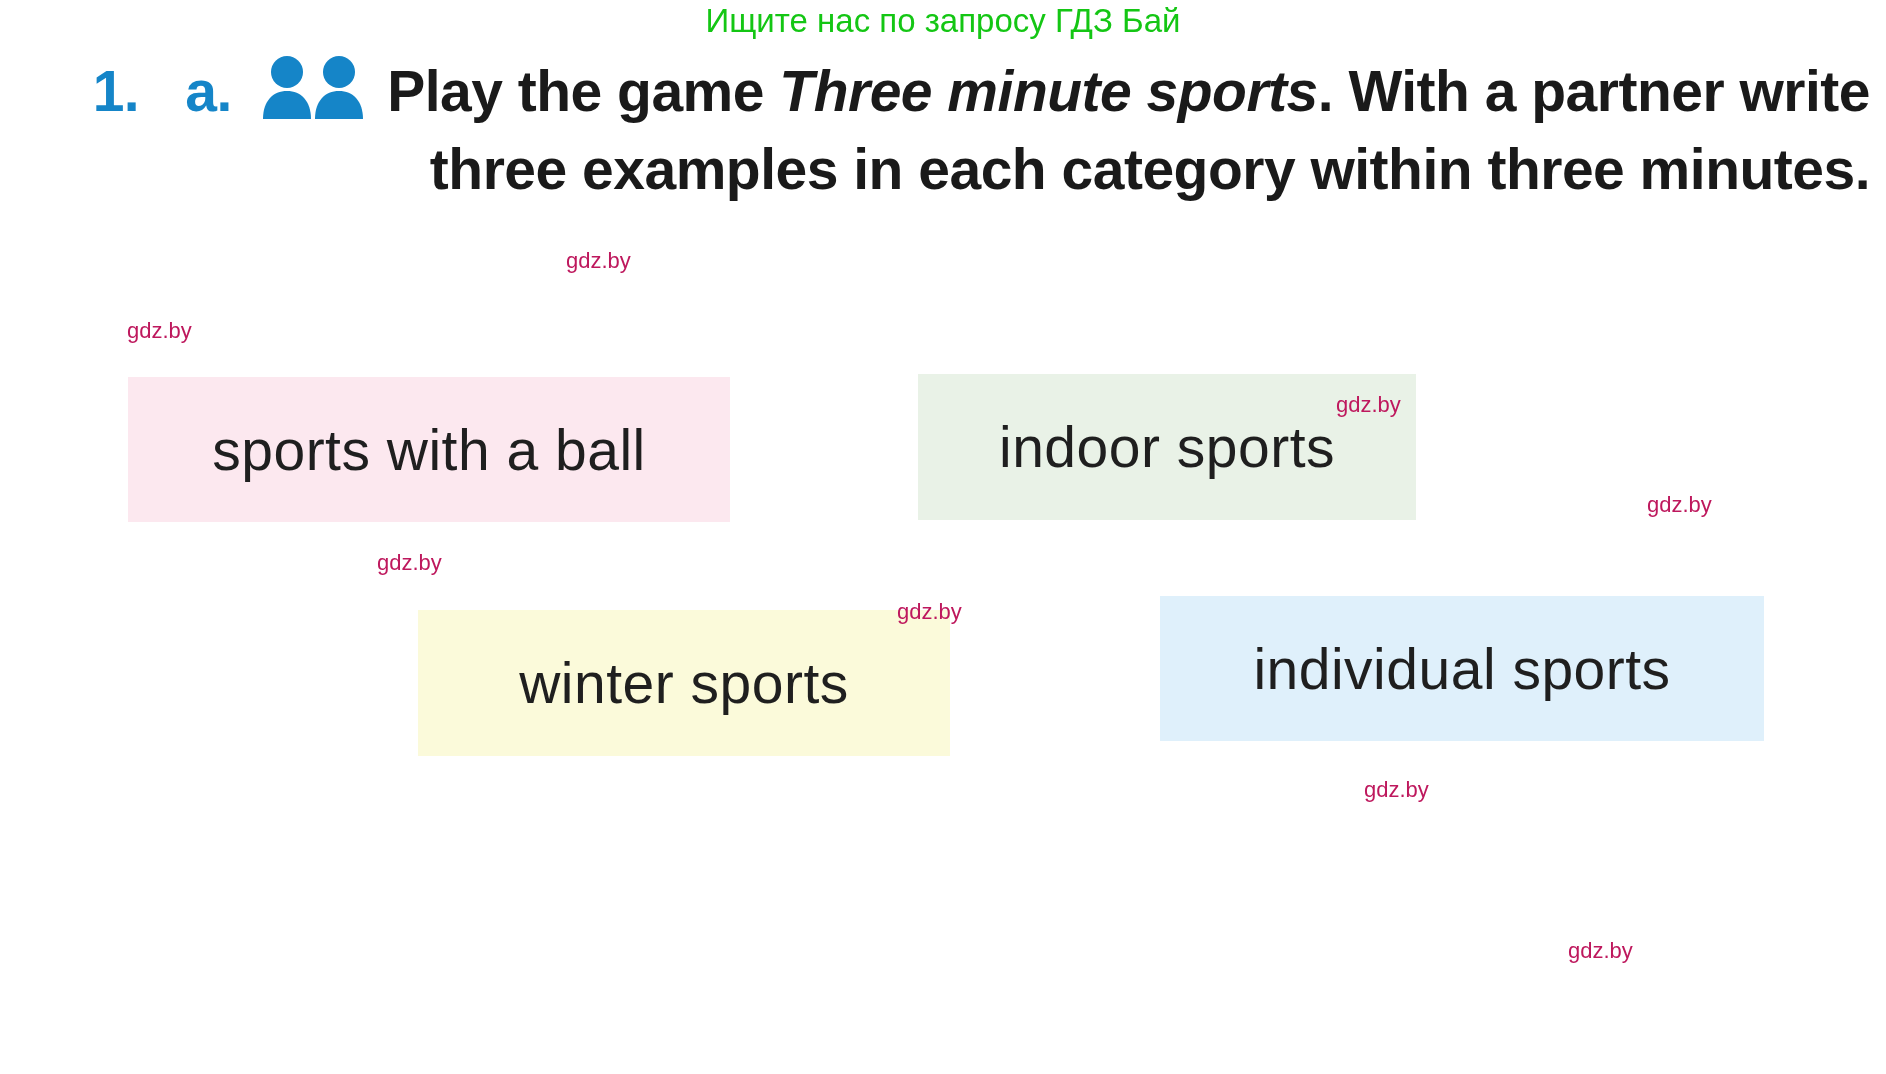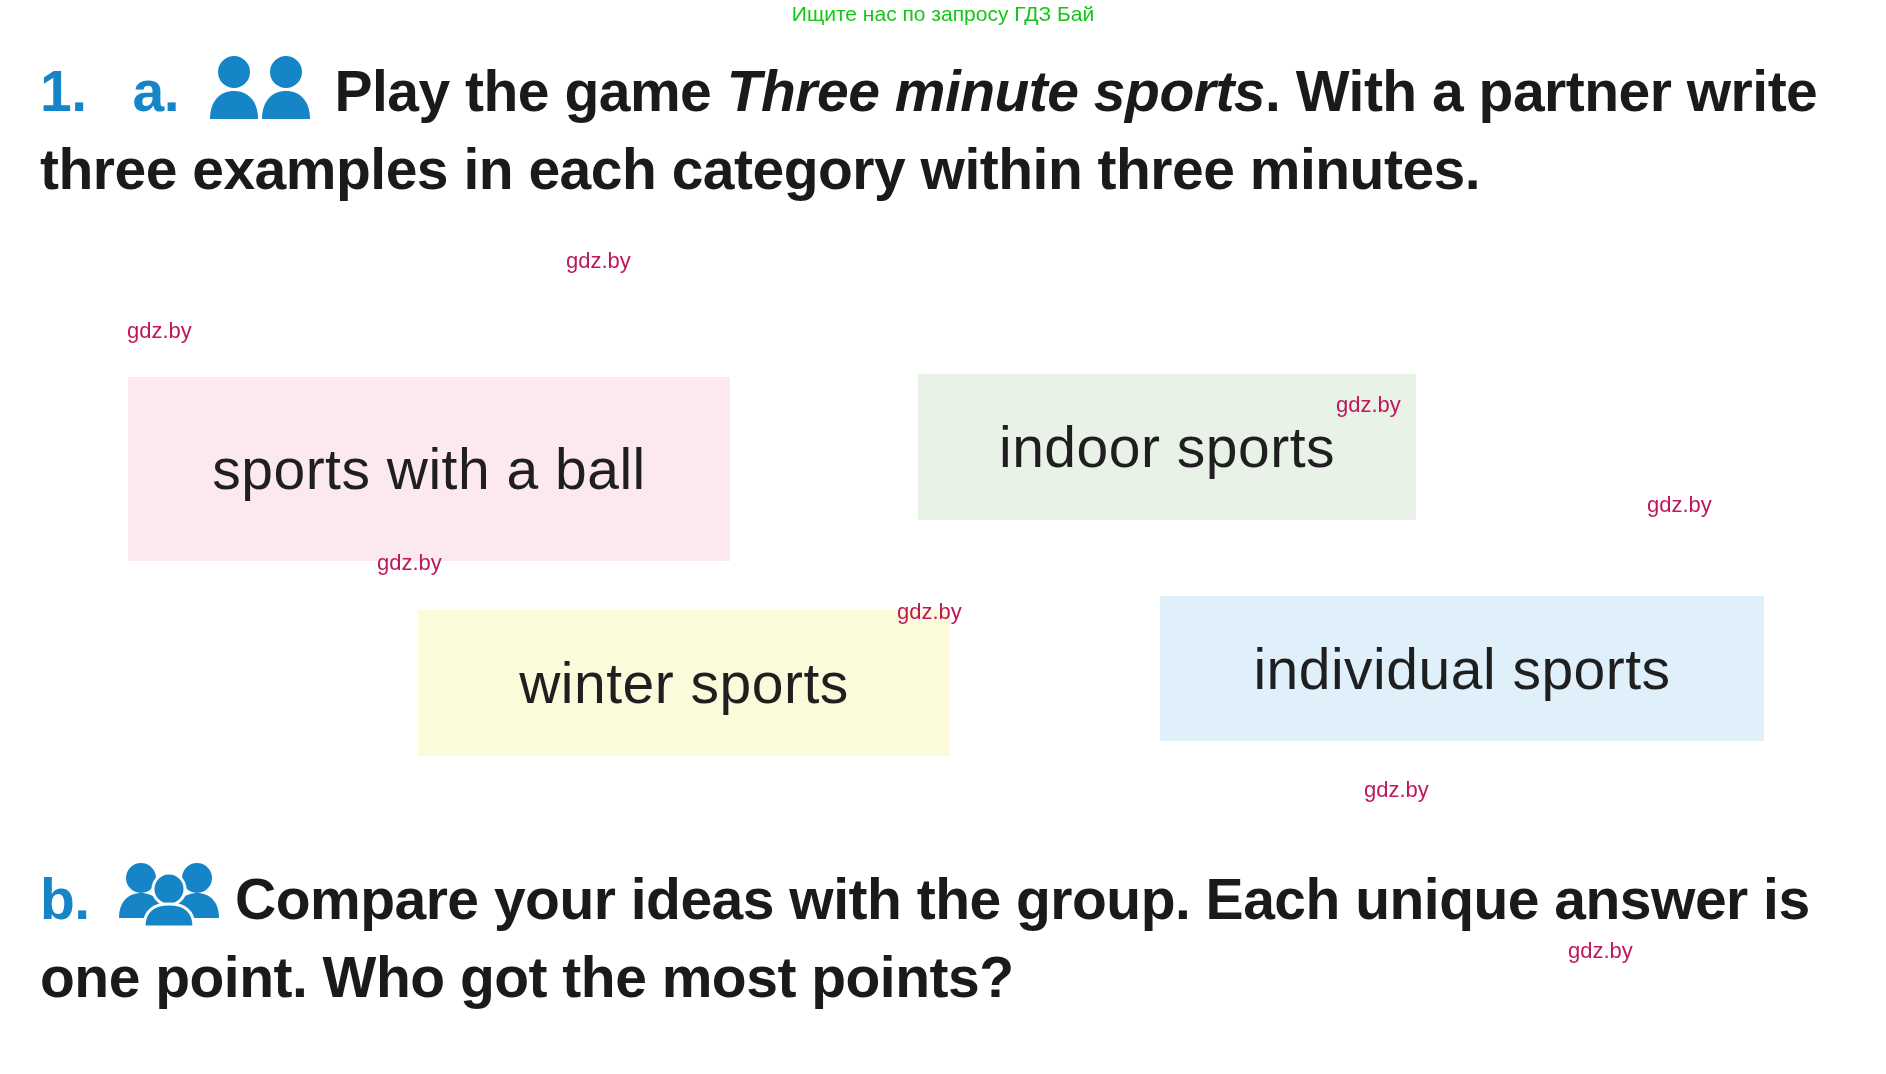--- a/index.html
+++ b/index.html
@@ -20,38 +20,38 @@
   }
 
   
   .promo {
     position: absolute;
     top: 2px;
     left: 0;
     width: 1886px;
     text-align: center;
     color: #14c614;
-    font-size: 21px;
+    font-size: 33px;
     font-weight: 400;
     letter-spacing: 0px;
     white-space: nowrap;
   }
 
   
   .task {
     position: absolute;
     font-family: "Liberation Sans Narrow", "Liberation Sans", sans-serif;
     font-weight: bold;
     color: #1a1a1a;
     font-size: 57px;
     line-height: 78px;
     letter-spacing: -0.5px;
   }
 
-  #task-a { top: 52px; left: 40px; width: 1830px; }
+  #task-a { top: 52px; left: 40px; width: 1830px; text-align: right; }
   #task-b { top: 860px; left: 40px; width: 1830px; }
 
   .marker {
     color: #1585c8;
     font-weight: bold;
   }
 
   .task em {
     font-style: italic;
     font-weight: bold;
@@ -74,21 +74,21 @@
     justify-content: center;
     color: #1f1f1f;
     font-size: 57px;
     font-weight: 400;
     letter-spacing: 0.5px;
     white-space: nowrap;
   }
 
   #box-ball {
     left: 128px;  top: 377px;
-    width: 602px; height: 184px;
+    width: 602px; height: 145px;
     background: #fce8ef;
   }
   #box-indoor {
     left: 918px;  top: 374px;
     width: 498px; height: 146px;
     background: #e9f2e7;
   }
   #box-winter {
     left: 418px;  top: 610px;
     width: 532px; height: 146px;
@@ -152,33 +152,20 @@
   </div>
 
   <div class="cat-box" id="box-winter" style="background: rgb(251, 250, 218);">
     <span>winter sports</span>
   </div>
 
   <div class="cat-box" id="box-individual" style="background: rgb(223, 240, 251);">
     <span>individual sports</span>
   </div>
 
-  <div class="task" id="task-b">
-    <span class="marker">b.</span>
-    <span class="people-icon" id="icon-b">
-      <svg viewBox="0 0 104 64" width="104" height="64" xmlns="http://www.w3.org/2000/svg">
-        <circle cx="24" cy="15" r="15" fill="#1585c8"></circle>
-        <path d="M2 55 C2 39 11 30 24 30 C37 30 46 39 46 55 Z" fill="#1585c8"></path>
-        <circle cx="80" cy="15" r="15" fill="#1585c8"></circle>
-        <path d="M58 55 C58 39 67 30 80 30 C93 30 102 39 102 55 Z" fill="#1585c8"></path>
-        <circle cx="52" cy="26" r="16" fill="#1585c8" stroke="#ffffff" stroke-width="3"></circle>
-        <path d="M27 64 C27 47 38 41 52 41 C66 41 77 47 77 64 Z" fill="#1585c8" stroke="#ffffff" stroke-width="3"></path>
-      </svg>
-    </span><span>Compare your ideas with the group. Each unique answer is one point. Who got the most points?</span>
-  </div>
 
   <div id="watermark-layer">
       <div class="wm" style="left: 566px; top: 248px;">gdz.by</div>
       <div class="wm" style="left: 127px; top: 318px;">gdz.by</div>
       <div class="wm" style="left: 1336px; top: 392px;">gdz.by</div>
       <div class="wm" style="left: 1647px; top: 492px;">gdz.by</div>
       <div class="wm" style="left: 377px; top: 550px;">gdz.by</div>
       <div class="wm" style="left: 897px; top: 599px;">gdz.by</div>
       <div class="wm" style="left: 1364px; top: 777px;">gdz.by</div>
       <div class="wm" style="left: 1568px; top: 938px;">gdz.by</div>

